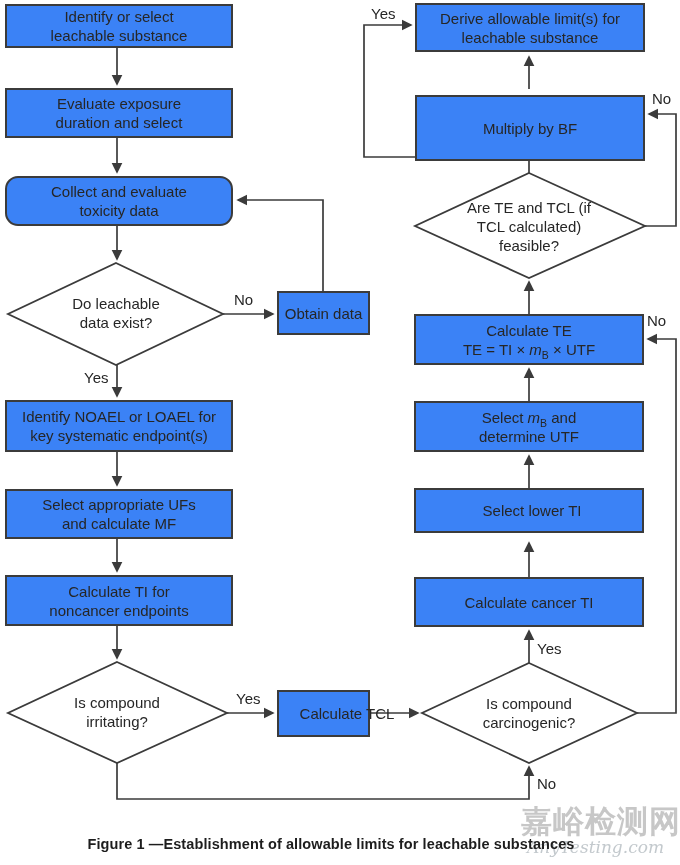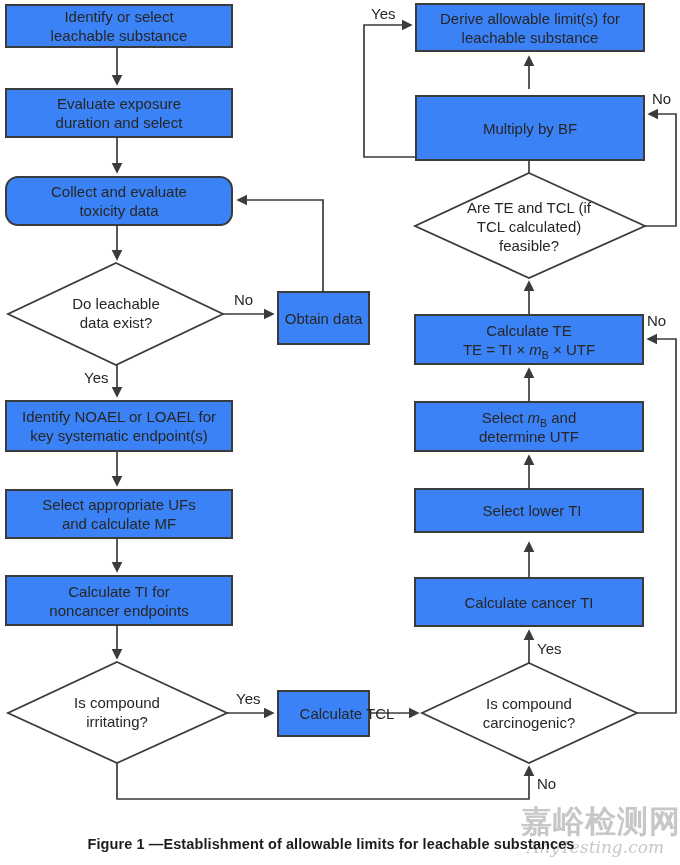--- a/index.html
+++ b/index.html
@@ -93,21 +93,21 @@
     <span class="l">leachable substance</span>
   </div>
   <div class="box" style="left:5px;top:88px;width:228px;height:50px;">
     <span class="l">Evaluate exposure</span>
     <span class="l">duration and select</span>
   </div>
   <div class="box" style="left:5px;top:176px;width:228px;height:50px;border-radius:13px;">
     <span class="l">Collect and evaluate</span>
     <span class="l">toxicity data</span>
   </div>
-  <div class="box" style="left:277px;top:291px;width:93px;height:54px;">
+  <div class="box" style="left:277px;top:291px;width:93px;height:44px;">
     <span class="l">Obtain data</span>
   </div>
   <div class="box" style="left:5px;top:400px;width:228px;height:52px;">
     <span class="l">Identify NOAEL or LOAEL for</span>
     <span class="l">key systematic endpoint(s)</span>
   </div>
   <div class="box" style="left:5px;top:489px;width:228px;height:50px;">
     <span class="l">Select appropriate UFs</span>
     <span class="l">and calculate MF</span>
   </div>

